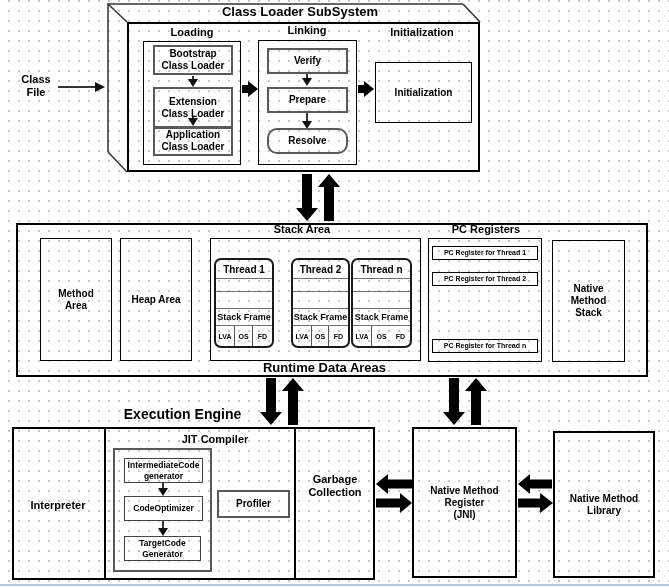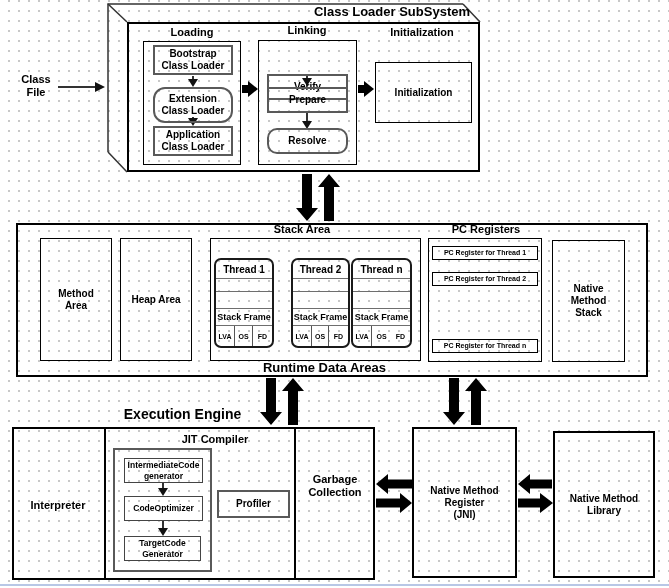--- a/index.html
+++ b/index.html
@@ -89,44 +89,44 @@
       <polygon points="471,425 481,425 481,391 487,391 476,378 465,391 471,391"></polygon>
 
       <polygon points="412,479.5 388,479.5 388,474 376,484 388,494 388,488.5 412,488.5"></polygon>
       <polygon points="376,498.5 400,498.5 400,493 412,503 400,513 400,507.5 376,507.5"></polygon>
 
       <polygon points="552,479.5 530,479.5 530,474 518,484 530,494 530,488.5 552,488.5"></polygon>
       <polygon points="518,498.5 540,498.5 540,493 553,503 540,513 540,507.5 518,507.5"></polygon>
     </g>
   </svg>
 
-  <div class="lbl t13" style="left:130px;top:5px;width:340px;text-align:right;">Class Loader SubSystem</div>
+  <div class="lbl t13" style="left:130px;top:5px;width:340px;">Class Loader SubSystem</div>
 
   <div class="box" style="left:127px;top:22px;width:353px;height:150px;"></div>
 
   <div class="lbl t11" style="left:150px;top:26px;width:84px;">Loading</div>
   <div class="lbl t11" style="left:265px;top:24px;width:84px;">Linking</div>
   <div class="lbl t11" style="left:380px;top:26px;width:84px;">Initialization</div>
 
   <div class="box thin" style="left:143px;top:41px;width:98px;height:124px;"></div>
   <div class="box gray cfill t10" style="left:153px;top:45px;width:80px;height:30px;">
     <div>Bootstrap</div>
     <div>Class Loader</div>
   </div>
-  <div class="box gray cfill t10" style="left:153px;top:87px;width:80px;height:36px;border-radius:12px;">
+  <div class="box gray cfill t10" style="left:153px;top:87px;width:80px;height:42px;">
     <div>Extension</div>
     <div>Class Loader</div>
   </div>
   <div class="box gray cfill t10" style="left:153px;top:126px;width:80px;height:30px;">
     <div>Application</div>
     <div>Class Loader</div>
   </div>
 
   <div class="box thin" style="left:258px;top:40px;width:99px;height:125px;"></div>
-  <div class="box gray cfill t10" style="left:267px;top:48px;width:81px;height:26px;margin-top:26px;">Verify</div>
+  <div class="box gray cfill t10" style="left:267px;top:48px;width:81px;height:26px;">Verify</div>
   <div class="box gray cfill t10" style="left:267px;top:87px;width:81px;height:26px;">Prepare</div>
   <div class="box gray cfill t10" style="left:267px;top:128px;width:81px;height:26px;border-radius:10px;">Resolve</div>
 
   <div class="box thin cfill t10" style="left:375px;top:62px;width:97px;height:61px;">Initialization</div>
 
   <div class="lbl t11" style="left:12px;top:73px;width:48px;">
     <div>Class</div>
     <div>File</div>
   </div>
 

